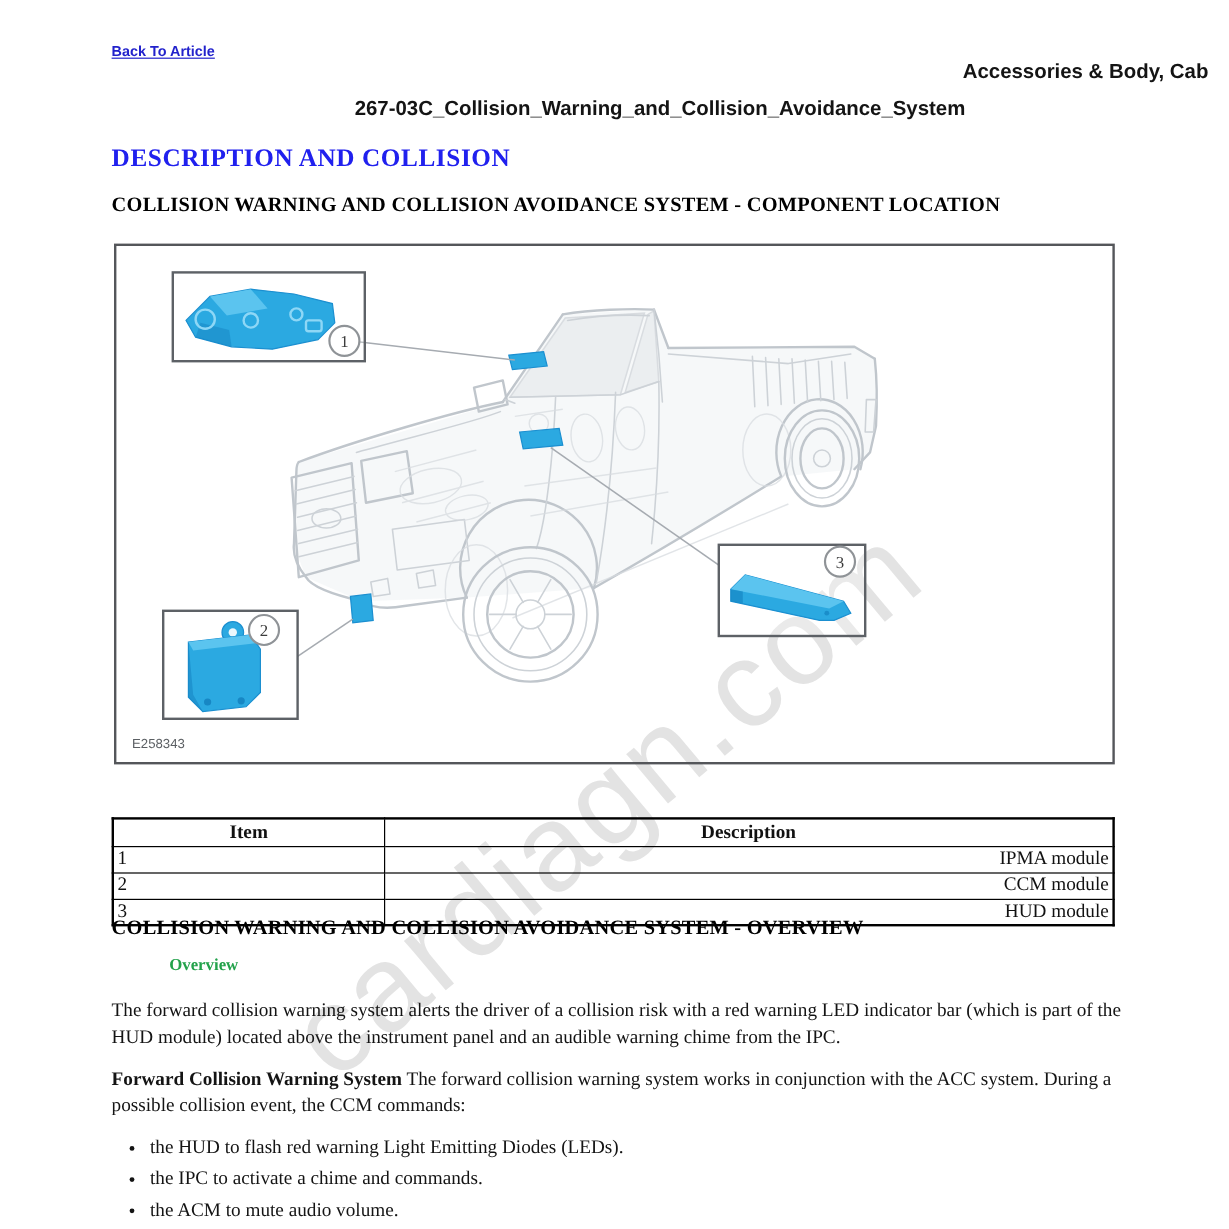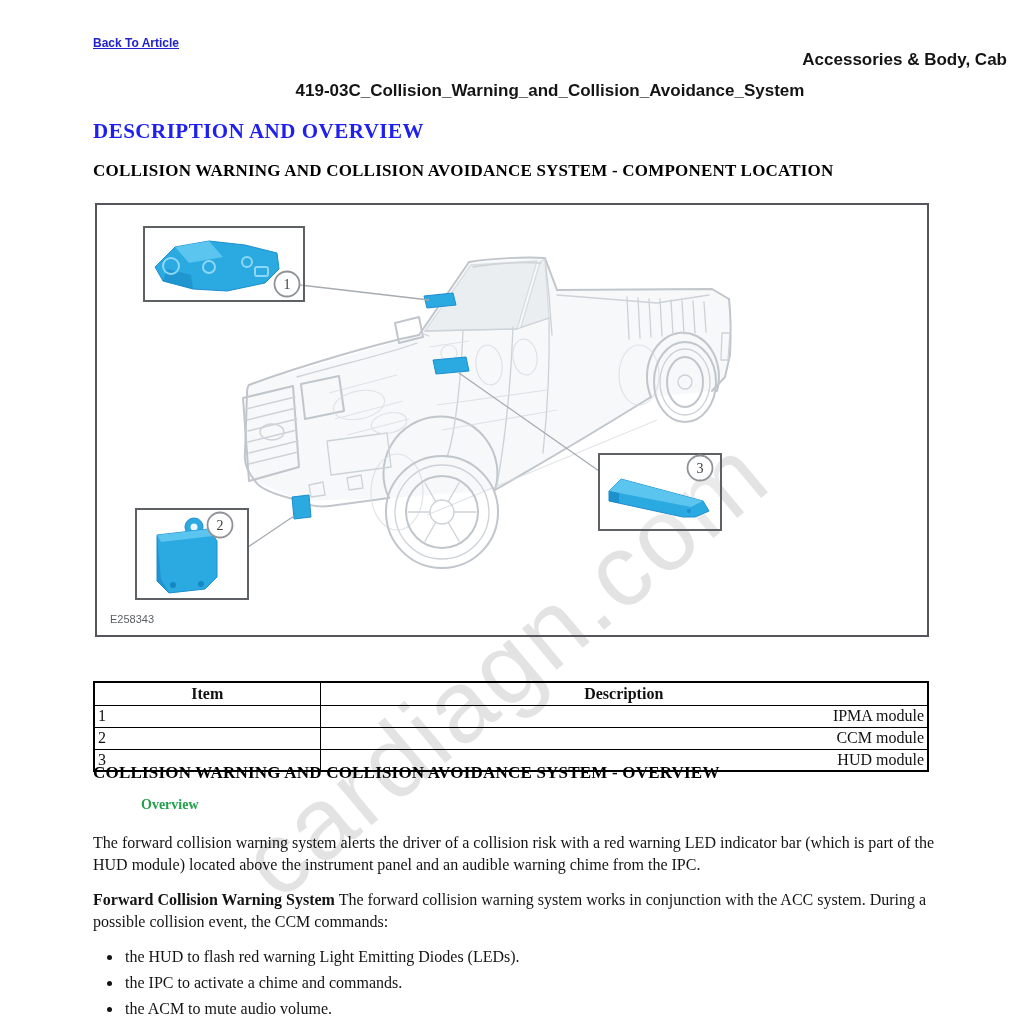--- a/index.html
+++ b/index.html
@@ -91,23 +91,23 @@
 
 <div id="page">
 
   <div class="watermark">cardiagn.com</div>
 
   <div class="content">
 
     <a class="back-link">Back To Article</a>
 
     <div class="doc-title">Accessories &amp; Body, Cab</div>
-    <div class="doc-subtitle">419-03C_Collision_Warning_and_Collision_Avoidance_System</div>
-
-    <div class="h-blue">DESCRIPTION AND OVERVIEW</div>
+    <div class="doc-subtitle">267-03C_Collision_Warning_and_Collision_Avoidance_System</div>
+
+    <div class="h-blue">DESCRIPTION AND COLLISION</div>
 
     <div class="h-red loc">COLLISION WARNING AND COLLISION AVOIDANCE SYSTEM - COMPONENT LOCATION</div>
 
     <div class="figure-box">
       <svg viewBox="0 0 830 430">
 
         <g>
 
           <path class="ghost" d="M152,180 L322,130 L372,57 L448,53 L460,85 L615,84 L632,94 L633,150 L628,172 L615,186
                                  L554,192 L398,285 L292,293 L204,296 L158,276 L148,250 L150,188 Z"></path>

